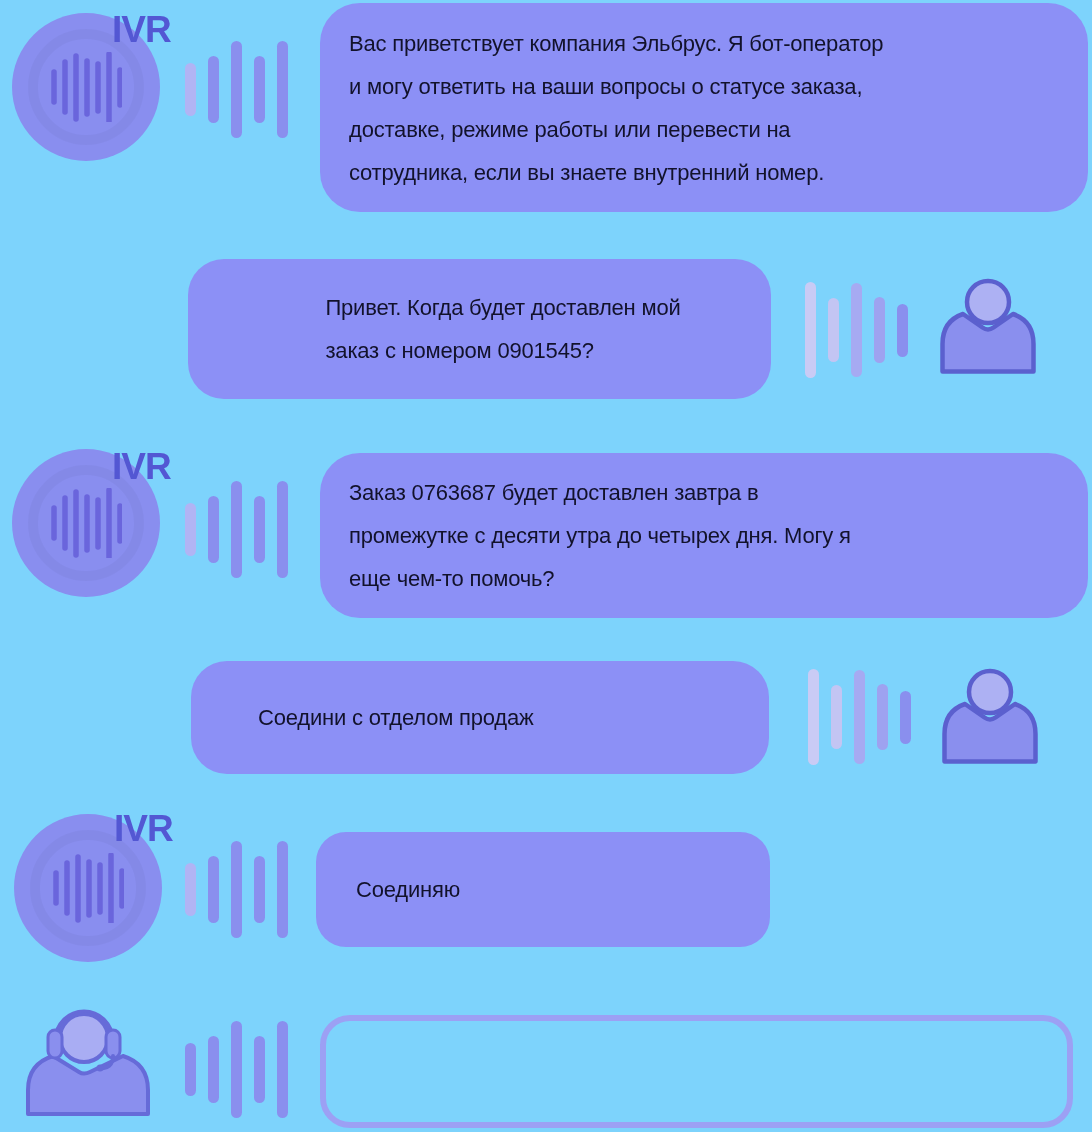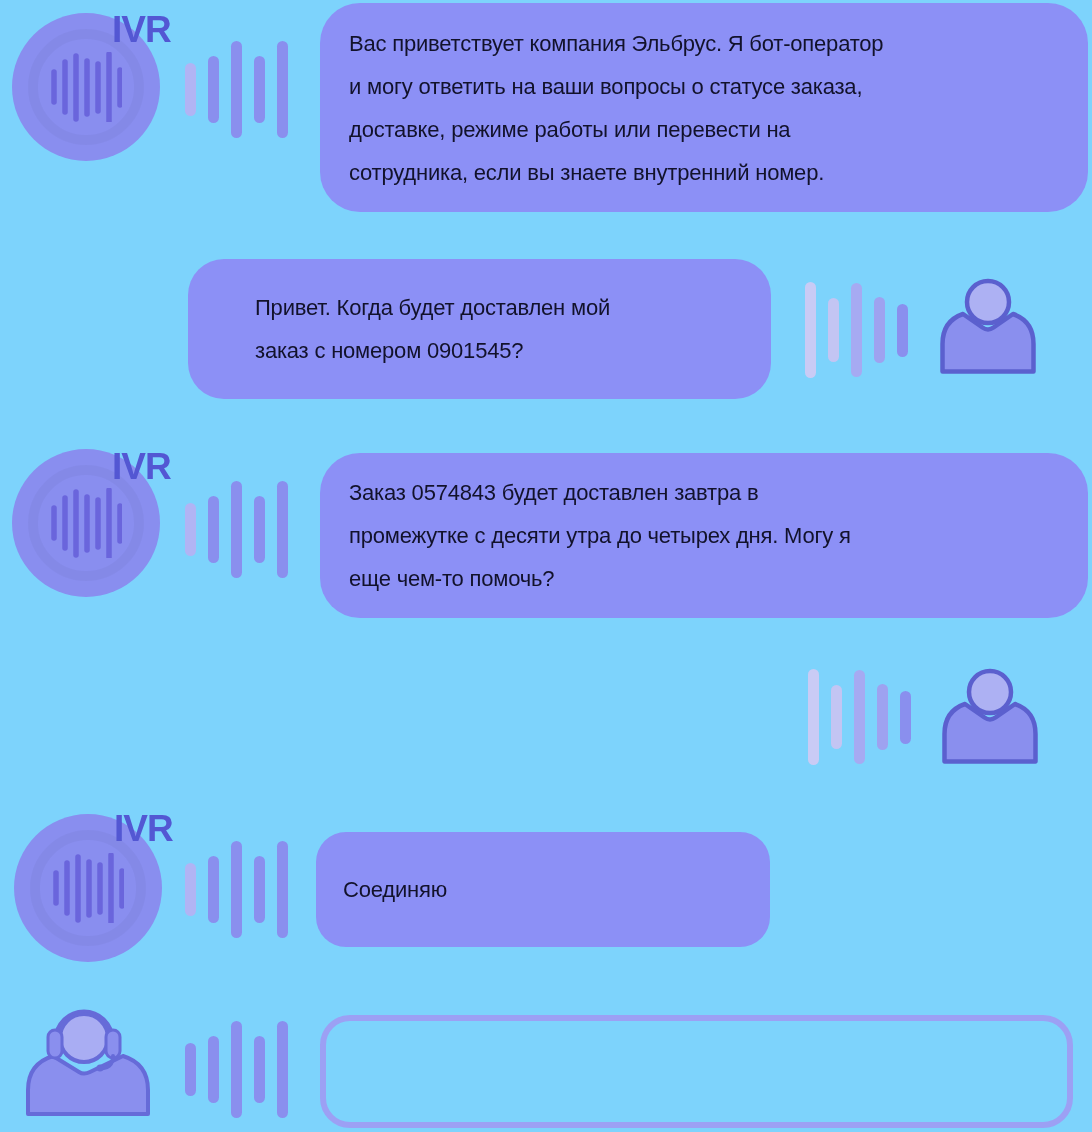--- a/index.html
+++ b/index.html
@@ -38,21 +38,21 @@
   .user-bars i:nth-child(4){height:66px;background:#9EA2F0;}
   .user-bars i:nth-child(5){height:53px;background:#8A8FEE;}
   
   .bubble{
     position:absolute;background:#8C90F6;color:#12122B;
     display:flex;align-items:center;font-size:22px;letter-spacing:-0.2px;
   }
   .bubble .msg{white-space:pre-line;line-height:43px;}
   .bubble.ivr{border-radius:40px;padding:0 26px 0 29px;}
   .bubble.user{border-radius:36px;padding:0 20px 0 67px;}
-  .bubble.small{border-radius:30px;padding-left:27px;}
+  .bubble.small{border-radius:30px;padding-left:40px;}
   .bubble-empty{
     position:absolute;background:transparent;
     border:6px solid #9CA0F4;border-radius:30px;
   }
   svg{display:block;}
 </style>
 </head>
 <body>
 
 <div class="canvas">
@@ -78,21 +78,21 @@
       <i></i>
       <i></i>
   </div>
   <div class="bubble ivr" style="left:320px;top:3px;width:768px;height:209px;">
     <span class="msg">Вас приветствует компания Эльбрус. Я бот-оператор
 и могу ответить на ваши вопросы о статусе заказа,
 доставке, режиме работы или перевести на
 сотрудника, если вы знаете внутренний номер.</span>
   </div>
 
-  <div class="bubble user" style="left:188px;top:259px;width:583px;height:140px;">
+  <div class="bubble user" style="left:188px;top:259px;width:583px;height:140px;justify-content:center;">
     <span class="msg">Привет. Когда будет доставлен мой
 заказ с номером 0901545?</span>
   </div>
   <div class="bars user-bars" style="left:805px;top:282px;">
     <i></i>
       <i></i>
       <i></i>
       <i></i>
       <i></i>
   </div>
@@ -116,25 +116,28 @@
   </div>
   <div class="ivr-label" style="left:112px;top:448px;">IVR</div>
   <div class="bars ivr-bars" style="left:185px;top:480px;">
     <i></i>
       <i></i>
       <i></i>
       <i></i>
       <i></i>
   </div>
   <div class="bubble ivr" style="left:320px;top:453px;width:768px;height:165px;">
-    <span class="msg">Заказ 0574843 будет доставлен завтра в
+    <span class="msg">Заказ 0763687 будет доставлен завтра в
 промежутке с десяти утра до четырех дня. Могу я
 еще чем-то помочь?</span>
   </div>
 
+  <div class="bubble user" style="left:191px;top:661px;width:578px;height:113px;">
+    <span class="msg">Соедини с отделом продаж</span>
+  </div>
   <div class="bars user-bars" style="left:808px;top:669px;">
     <i></i>
       <i></i>
       <i></i>
       <i></i>
       <i></i>
   </div>
   <svg style="position:absolute;left:940px;top:668px;" width="100" height="96" viewBox="0 0 100 96">
     <path d="M4.5 93.5 V66 C4.5 50 12 40.5 25 36 L44.5 49.5 C48 52 52 52 55.5 49.5 L75 36 C88 40.5 95.5 50 95.5 66 V93.5 Z" fill="#8A8FEE" stroke="#5B60CE" stroke-width="4.5" stroke-linejoin="round"></path>
     <circle cx="50" cy="24" r="21" fill="#ADB1F3" stroke="#5B60CE" stroke-width="4.5"></circle>

